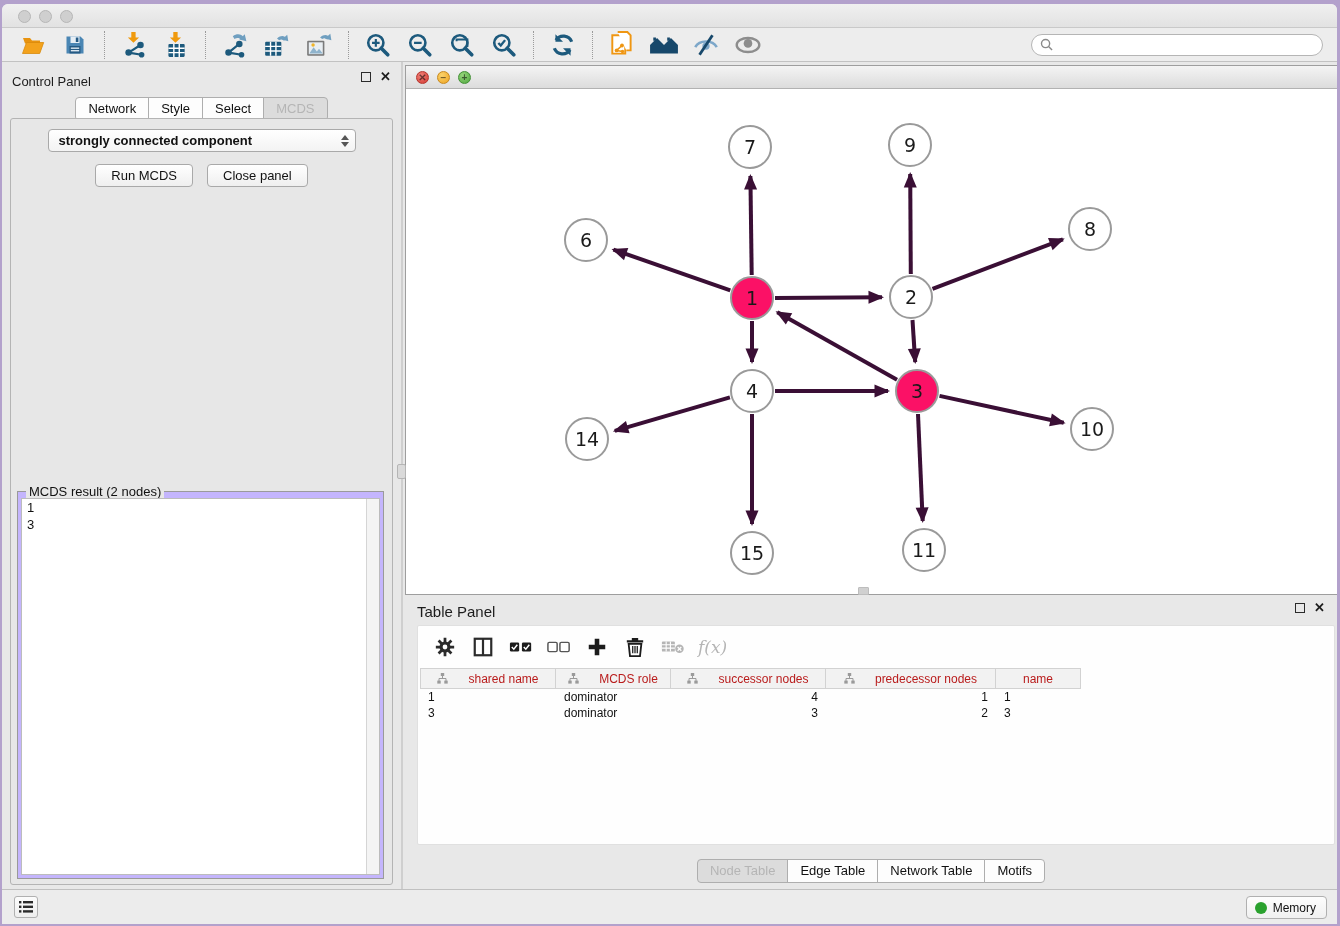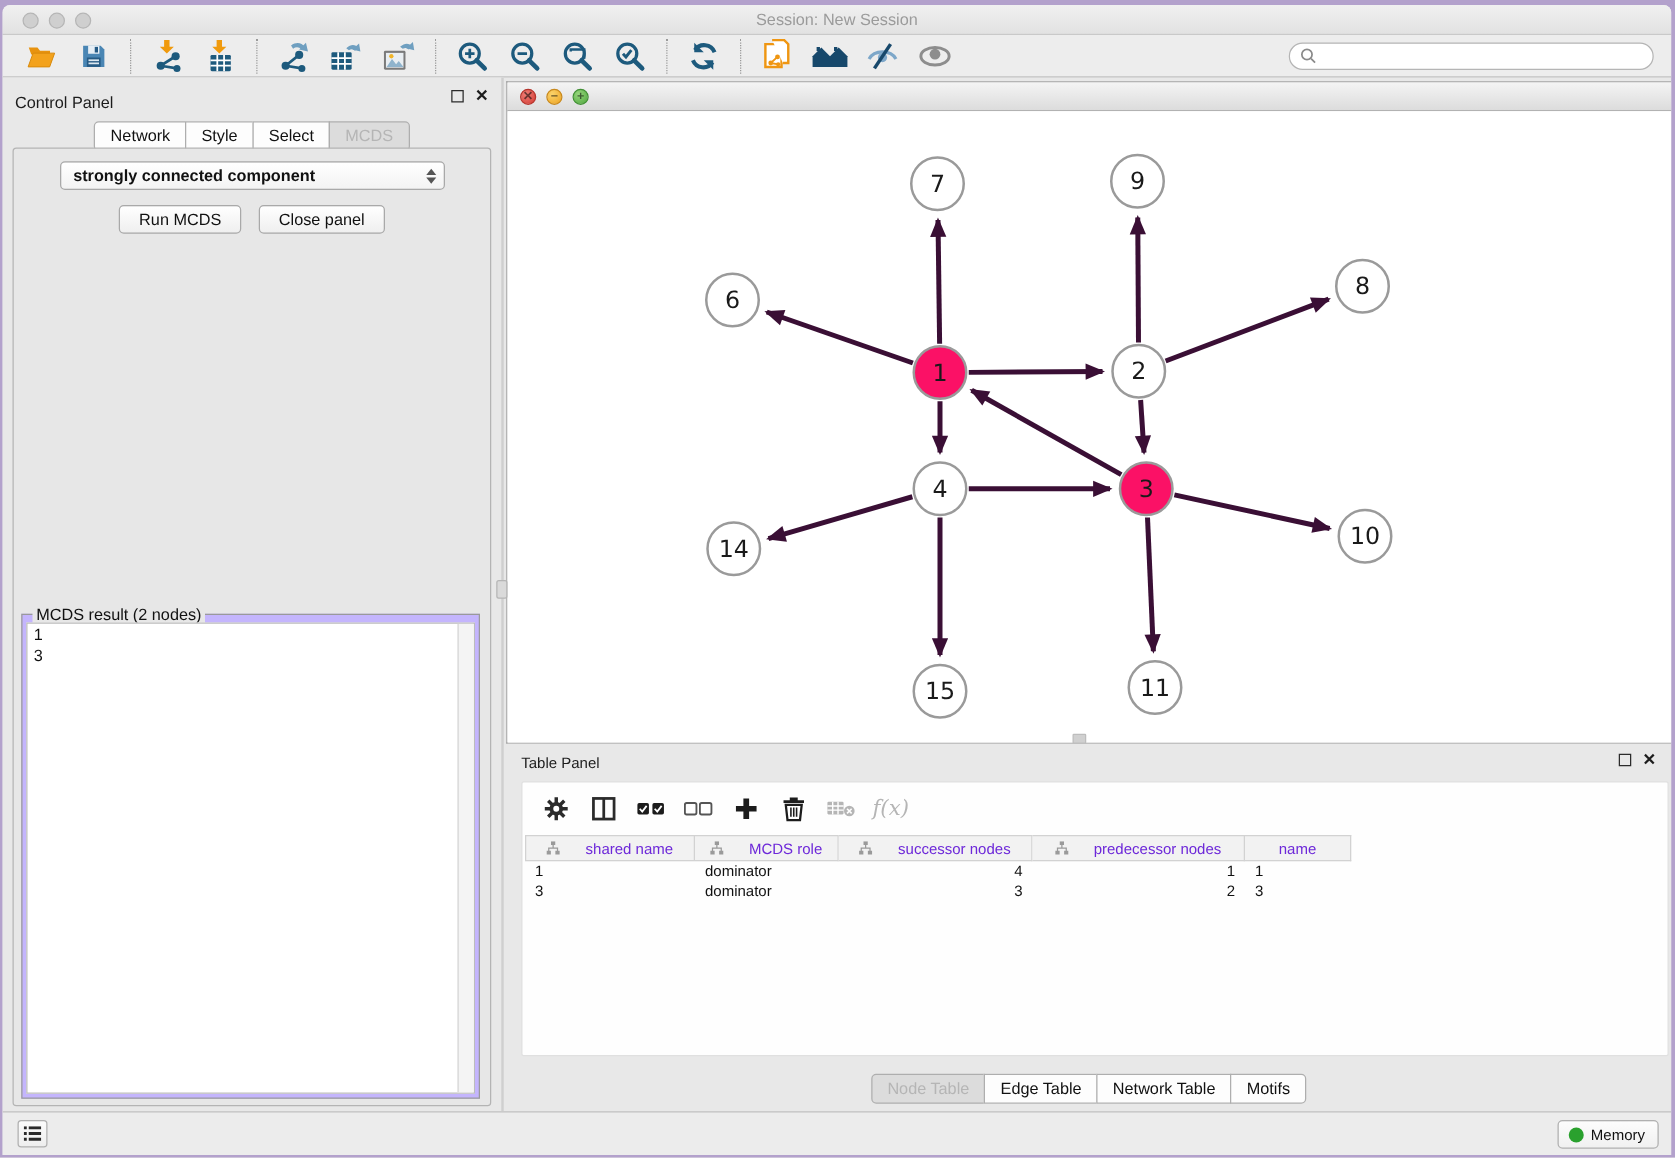--- a/index.html
+++ b/index.html
@@ -83,32 +83,32 @@
   .light.red { background:radial-gradient(circle at 35% 30%, #f08078, #d33a32); border:1px solid #b5352d; }
   .light.yellow { background:radial-gradient(circle at 35% 30%, #fbd36b, #eda321); border:1px solid #c8891d; }
   .light.green { background:radial-gradient(circle at 35% 30%, #97d67c, #4fa73e); border:1px solid #429035; }
   .net-title { position:absolute; left:0; right:0; top:4px; text-align:center; font-size:13px; color:#1c1c1c; }
   .net-canvas { position:absolute; left:0; right:0; top:23px; bottom:0; background:#fff; }
   .net-canvas svg { display:block; }
   .graph-node-label { font-family:"DejaVu Sans",sans-serif; }
 
   
   .table-panel { position:absolute; left:403px; right:0; top:591px; bottom:35px; background:#e8e8e8; }
-  .tp-header { position:absolute; left:12px; top:8px; font-size:12px; color:#1c1c1c; }
+  .tp-header { position:absolute; left:12px; top:8px; font-size:15px; color:#1c1c1c; }
   .tp-btns { position:absolute; right:12px; top:8px; display:flex; gap:9px; align-items:center; }
   .tp-white { position:absolute; left:12px; right:2px; top:30px; height:220px; background:#fefefe;
               border:1px solid #e0e0e0; border-radius:2px; overflow:hidden; }
   .tp-toolbar { height:42px; display:flex; align-items:center; padding:0 8px; }
   .tpi { width:30px; height:30px; display:flex; align-items:center; justify-content:center; margin:0 4px; }
   .fx-label { font-family:"DejaVu Serif", serif; font-style:italic; font-size:17px; color:#b5b5b5; margin-left:6px; }
 
   .ntable { margin-left:2px; }
   .ntable-head { display:flex; }
   .th { background:#f2f2f2; border:1px solid #d2d2d2; border-left:none; height:21px; display:flex;
-        align-items:center; justify-content:center; gap:20px; font-size:12px; color:#6d28d9; }
+        align-items:center; justify-content:center; gap:20px; font-size:12px; color:#b91c1c; }
   .th:first-child { border-left:1px solid #d2d2d2; }
   .ntable-row { display:flex; }
   .td { height:16px; font-size:12px; color:#111; padding:1px 8px 0; white-space:nowrap; overflow:hidden; }
 
   .tp-tabs { position:absolute; left:0; right:0; bottom:6px; }
 
   
   .statusbar { position:absolute; left:0; right:0; bottom:0; height:35px; background:#ececec;
                border-top:1px solid #c0c0c0; }
   .sb-listbtn { position:absolute; left:12px; top:6px; width:24px; height:22px; background:linear-gradient(#fcfcfc,#eee);
@@ -122,21 +122,20 @@
 <body>
 
 <div class="window">
 
   <div class="titlebar">
     <div class="tl-dots">
       <span class="tl-dot"></span>
       <span class="tl-dot"></span>
       <span class="tl-dot"></span>
     </div>
-    <div class="win-title">Session: New Session</div>
   </div>
 
   <div class="toolbar">
     <span class="tbi">
       <svg width="26" height="24" viewBox="0 0 24 24">
           <path d="M2 5h7l2 2.5h8v3H4z" fill="#e8930f"></path>
           <path d="M1.5 20.5 5.5 9.5h17.2l-4 11z" fill="#f3a21c" stroke="#d88a0c" stroke-width="0.8"></path>
         </svg>
     </span>
     <span class="tbi">

